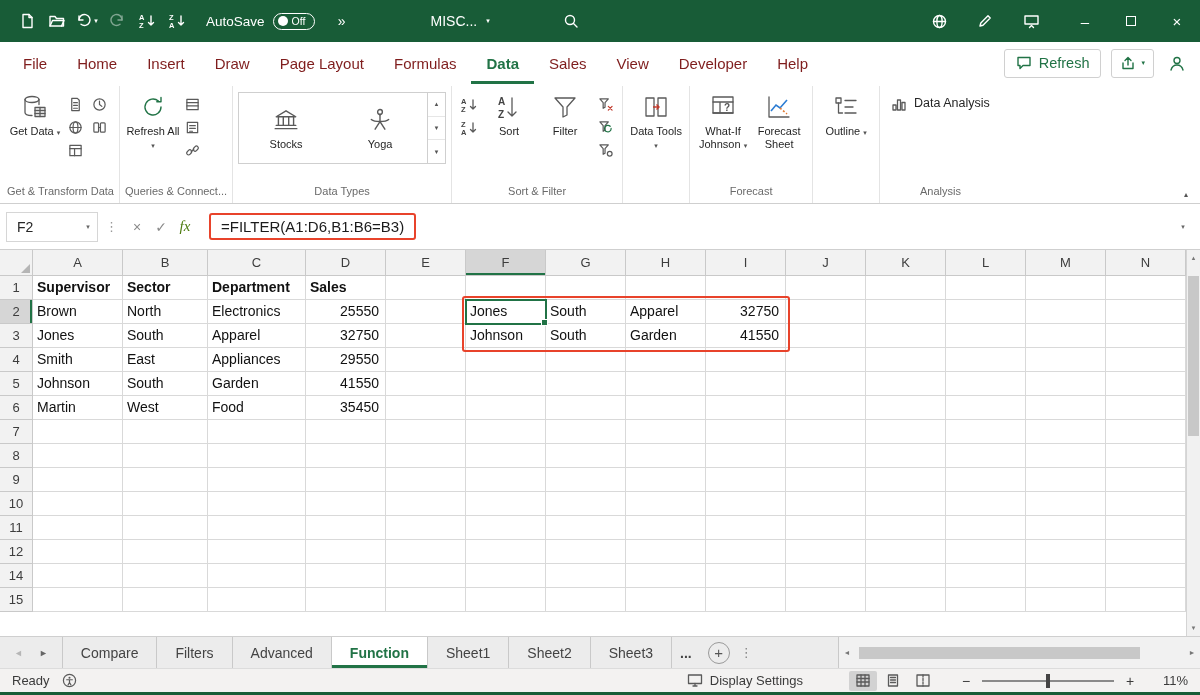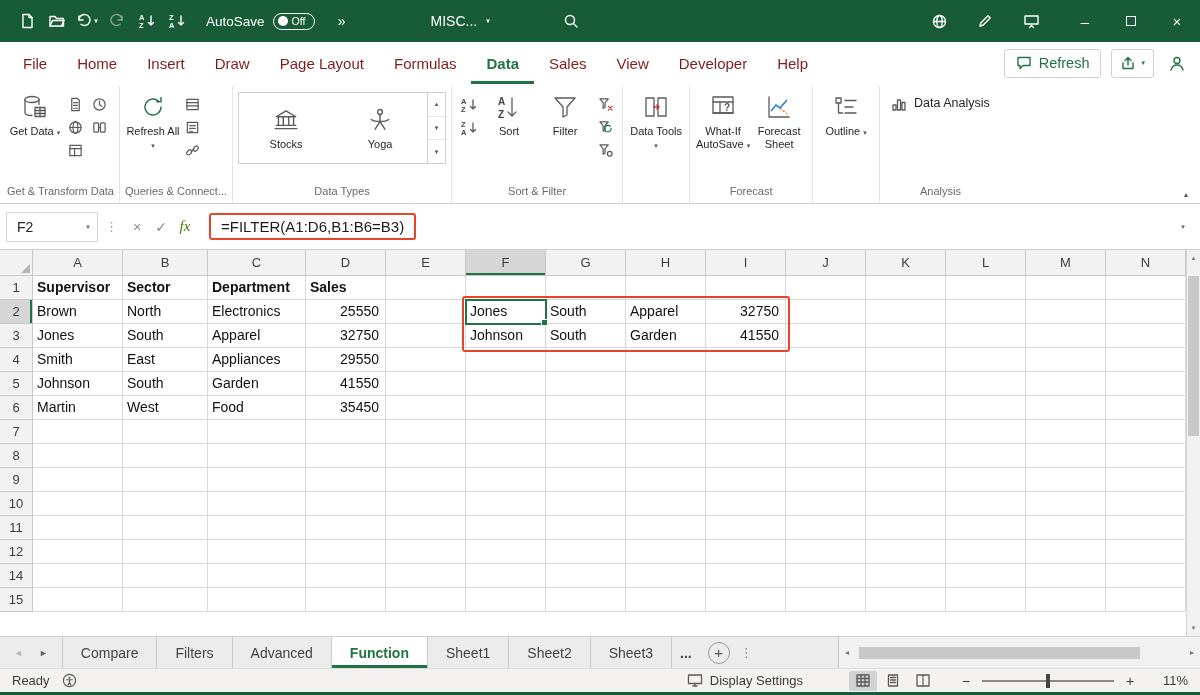--- a/index.html
+++ b/index.html
@@ -432,21 +432,21 @@
   </div>
 
   <div class="rb-group">
     <div class="rb-items">
       <div class="rb-big">
         <svg width="26" height="26" viewBox="0 0 26 26">
             <rect class="ic" x="3" y="3" width="20" height="16"></rect>
             <path class="ic" d="M3 8h20M10 8v11M3 19h20"></path>
             <text x="14" y="17" class="qm">?</text>
           </svg>
-        <span class="bl"><span>What-If AutoSave</span> <span class="chev">▾</span></span>
+        <span class="bl"><span>What-If Johnson</span> <span class="chev">▾</span></span>
       </div>
       <div class="rb-big">
         <svg width="26" height="26" viewBox="0 0 26 26">
             <path class="ic" d="M3 3v20h20"></path>
             <path d="M5 17l5-6 4 3 7-8" stroke="#2b7cd3" fill="none" stroke-width="1.6"></path>
             <path d="M14 14l7 6" stroke="#e07a33" stroke-dasharray="2 2" fill="none" stroke-width="1.6"></path>
           </svg>
         <span class="bl">Forecast Sheet</span>
       </div>
     </div>

